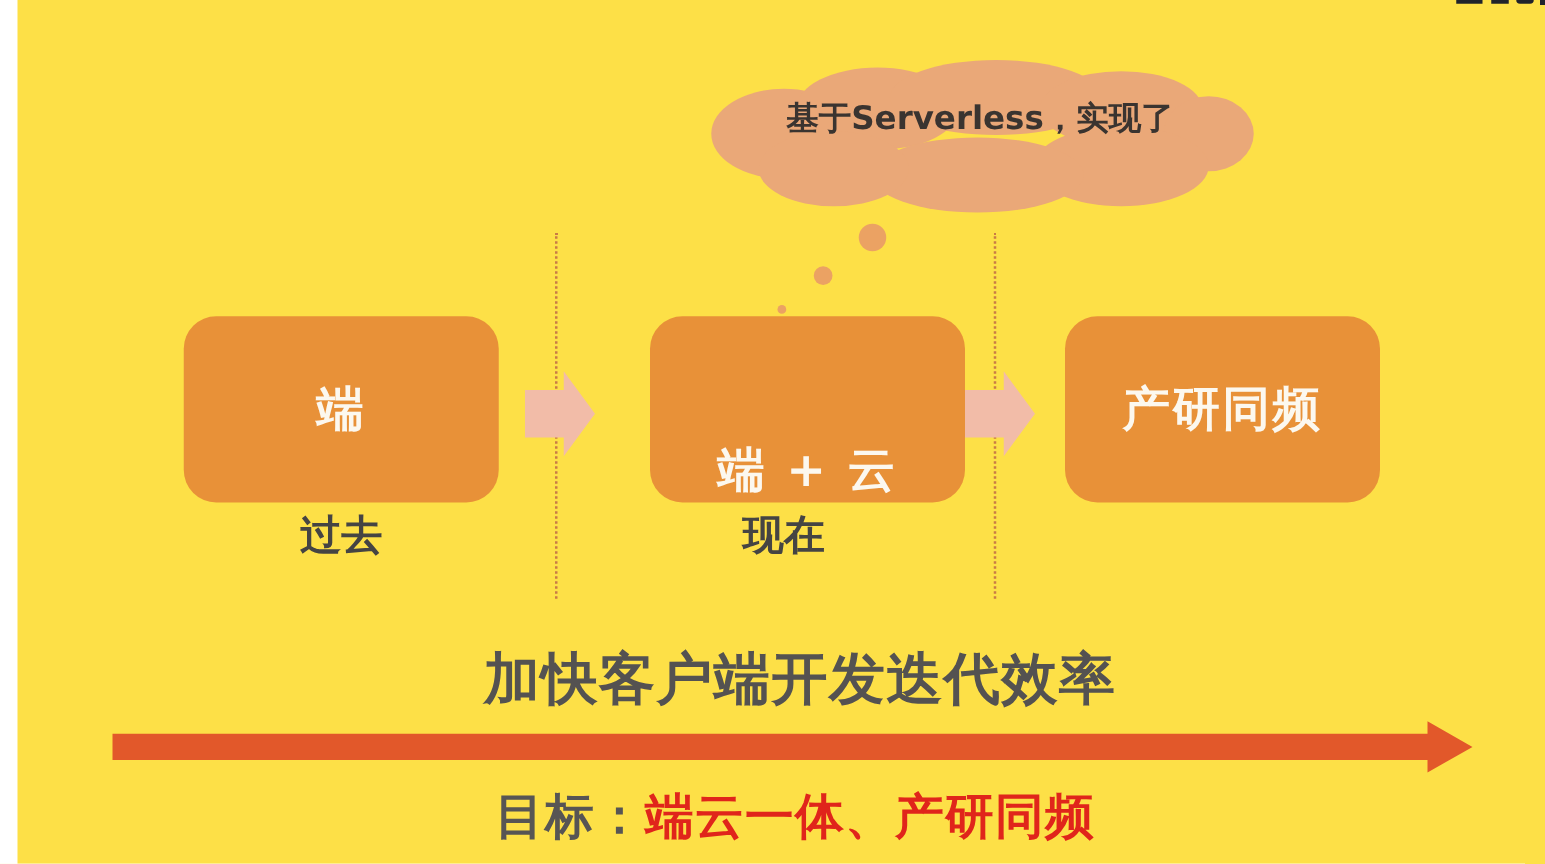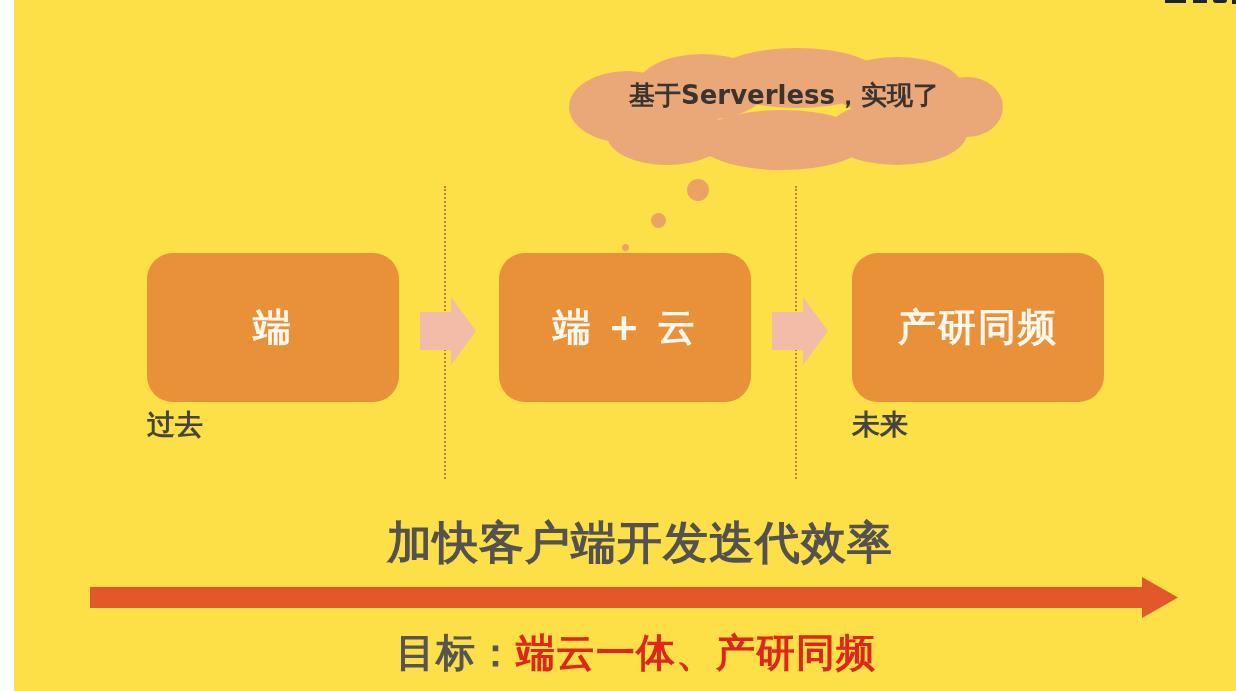--- a/index.html
+++ b/index.html
@@ -44,27 +44,27 @@
   .v2 { left: 781px; }
 
   
   .stage-box {
     position: absolute; top: 253px; width: 252px; height: 149px;
     background: var(--box_orange); border-radius: 26px;
     display: flex; align-items: center; justify-content: center;
     color: var(--box_text); font-size: 38px; font-weight: bold; letter-spacing: 2px;
   }
   .b1 { left: 133px; }
-  .b2 { left: 485px; }
+  .b2 { left: 506px; align-items: flex-end; }
   .b3 { left: 838px; }
 
   
   .caption {
-    position: absolute; top: 406px; width: 252px; text-align: left;
-    color: var(--caption_gray); font-size: 28px; font-weight: 600;
+    position: absolute; top: 406px; width: 252px; text-align: center;
+    color: var(--caption_gray); font-size: 33px; font-weight: 600;
   }
   .c1 { left: 133px; }
   .c2 { left: 487px; }
   .c3 { left: 838px; }
 
   
   .parrow { position: absolute; top: 295px; }
   .p1 { left: 404px; }
   .p2 { left: 756px; }
   .parrow-shape { fill: var(--pink_arrow); }
@@ -127,21 +127,21 @@
     <span>端</span>
   </div>
   <div class="stage-box b2">
     <span>端 + 云</span>
   </div>
   <div class="stage-box b3">
     <span>产研同频</span>
   </div>
 
   <div class="caption c1">过去</div>
-  <div class="caption c3">未来</div>
+  <div class="caption c2">现在</div>
 
   <svg class="parrow p1" width="60" height="72" viewBox="0 0 60 72">
     <polygon class="parrow-shape" points="2,17 33,17 33,2 58,36 33,70 33,55 2,55"></polygon>
   </svg>
   <svg class="parrow p2" width="60" height="72" viewBox="0 0 60 72">
     <polygon class="parrow-shape" points="2,17 33,17 33,2 58,36 33,70 33,55 2,55"></polygon>
   </svg>
 
   <div class="headline">加快客户端开发迭代效率</div>
 

